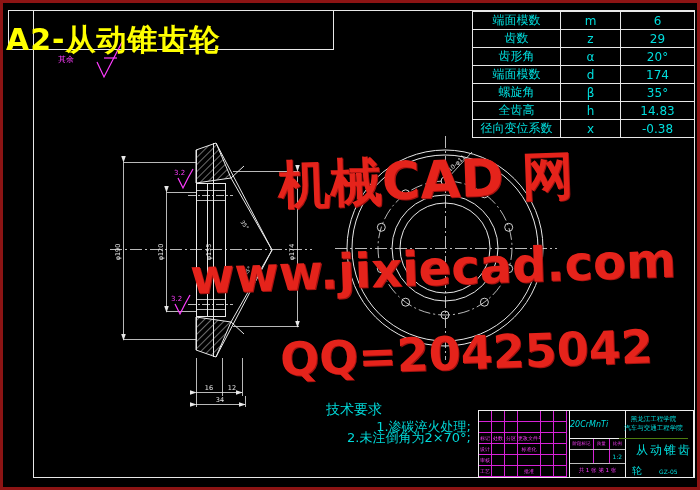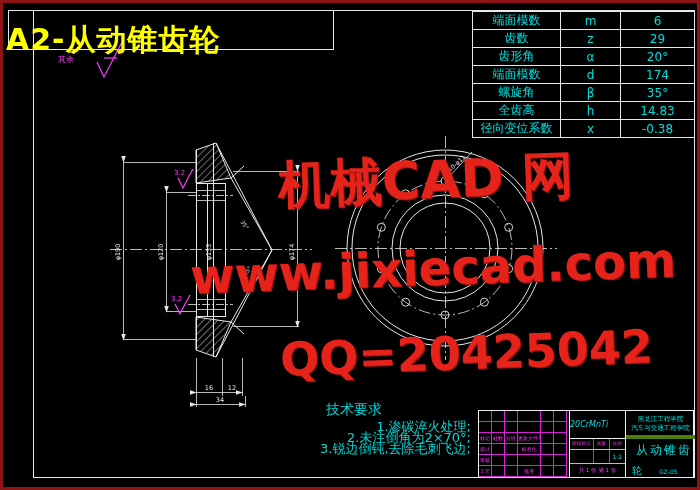--- a/index.html
+++ b/index.html
@@ -29,22 +29,22 @@
           border:1px solid #ededed;box-sizing:border-box;z-index:2;}
   .tb-grid{position:absolute;left:0;top:0;width:90px;height:66px;display:grid;
            grid-template-columns:13px 13px 13px 23px 13px 13px;
            grid-template-rows:repeat(6,11px);}
   .tb-grid div{border-right:1px solid #d622d6;border-bottom:1px solid #d622d6;
                color:#ff3cff;font-size:5px;line-height:11px;text-align:center;
                overflow:hidden;white-space:nowrap;}
   .tb-mat{position:absolute;left:90px;top:0;width:57px;height:28px;box-sizing:border-box;
           border-left:1px solid #ededed;border-right:1px solid #ededed;border-bottom:1px solid #ededed;
           color:#00dede;font-style:italic;font-size:8px;text-align:left;line-height:28px;}
-  .tb-school{position:absolute;left:147px;top:0;width:69px;height:28px;box-sizing:border-box;
-             border-bottom:4px solid #4d7c0f;color:#00dede;font-size:6.5px;text-align:center;
+  .tb-school{position:absolute;left:140px;top:0;width:69px;height:28px;box-sizing:border-box;
+             border-bottom:1px solid #4d7c0f;color:#00dede;font-size:6.5px;text-align:center;
              line-height:9px;padding-top:4px;}
   .tb-stage{position:absolute;left:90px;top:28px;width:57px;height:38px;box-sizing:border-box;
             border-left:1px solid #ededed;border-right:1px solid #ededed;}
   .tb-stage-hdr{display:flex;height:10px;border-bottom:1px solid #bdbdbd;}
   .tb-stage-hdr div{color:#ff3cff;font-size:4.5px;line-height:10px;text-align:center;
                     border-right:1px solid #d622d6;overflow:hidden;white-space:nowrap;}
   .tb-stage-mid{display:flex;height:13px;border-bottom:1px solid #bdbdbd;}
   .tb-stage-mid div{border-right:1px solid #d622d6;color:#00dede;font-size:6px;
                     line-height:13px;text-align:center;}
   .tb-sheets{height:13px;color:#ff3cff;font-size:5.5px;line-height:13px;text-align:center;
@@ -222,21 +222,20 @@
           <td>x</td>
           <td>-0.38</td>
         </tr>
   </tbody>
     </table>
 
   <div class="technotes">
     <div class="tn-title">技术要求</div>
     <div class="tn-item">1.渗碳淬火处理;</div>
     <div class="tn-item">2.未注倒角为2×70°;</div>
-    <div class="tn-item">3.锐边倒钝,去除毛刺飞边;</div>
   </div>
 
   <div class="tblock">
     <div class="tb-grid">
       <div></div>
         <div></div>
         <div></div>
         <div></div>
         <div></div>
         <div></div>

